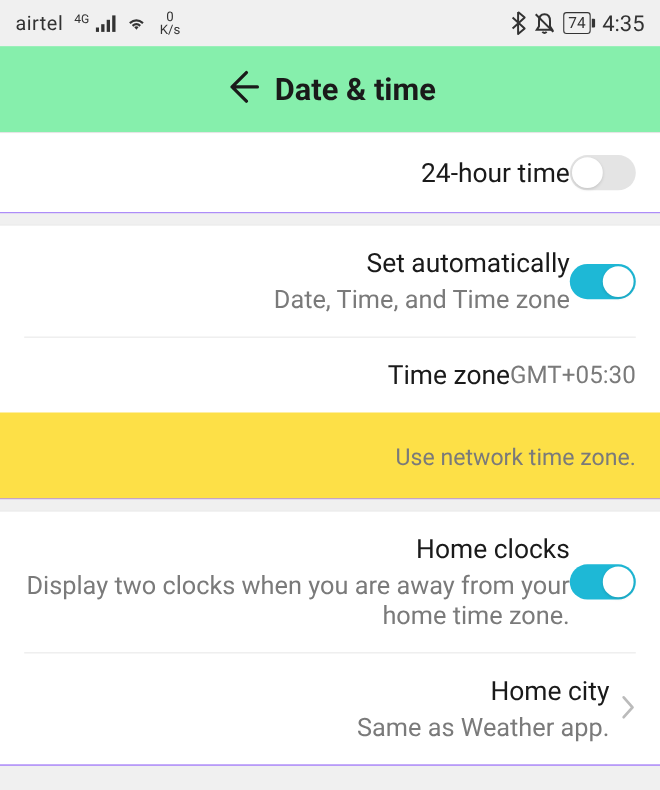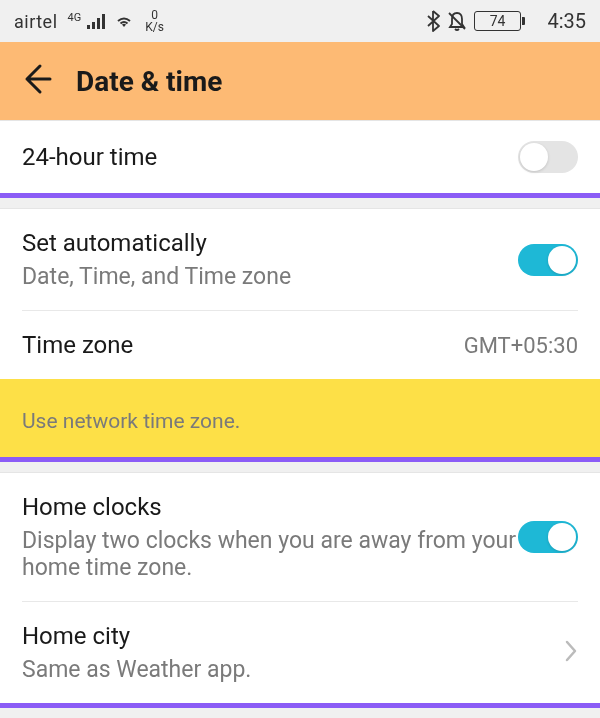--- a/index.html
+++ b/index.html
@@ -4,27 +4,27 @@
 <style>
   * { margin: 0; padding: 0; box-sizing: border-box; }
   html, body { width: 600px; height: 718px; font-family: -apple-system, "Segoe UI", Roboto, Arial, sans-serif; background: #f0f0f0; color: #1a1a1a; }
   .statusbar { height: 42px; background: #f0f0f0; display: flex; align-items: center; justify-content: space-between; padding: 0 14px; font-size: 17px; color: #333; gap: 32px; }
   .sb-left { display: flex; align-items: center; gap: 6px; }
   .sb-right { display: flex; align-items: center; gap: 6px; }
   .carrier { font-size: 18px; letter-spacing: 0.5px; }
   .net-tag { font-size: 11px; line-height: 11px; display: inline-block; margin-left: 4px; transform: translateY(-4px); }
   .speed { display: flex; flex-direction: column; align-items: center; font-size: 12px; line-height: 12px; margin-left: 4px; }
   .battery { display: inline-flex; align-items: center; }
-  .battery-box { border: 1.5px solid #333; border-radius: 3px; padding: 0 15px; font-size: 14px; line-height: 18px; }
+  .battery-box { border: 1.5px solid #333; border-radius: 3px; padding: 0 4px; font-size: 14px; line-height: 18px; }
   .battery-tip { width: 3px; height: 8px; background: #333; margin-left: 1px; border-radius: 0 1px 1px 0; }
-  .clock { font-size: 20px; margin-left: 16px; }
-  .header { height: 78px; background: #fdba74; display: flex; align-items: center; padding: 0 20px; gap: 22px; }
+  .clock { font-size: 20px; margin-left: 0; }
+  .header { height: 78px; background: #86efac; display: flex; align-items: center; padding: 0 20px; gap: 12px; justify-content: center; }
   .back-icon svg { width: 34px; height: 34px; }
   .title { font-size: 28px; font-weight: 700; }
-  .section { background: #fff; border-top: 1px solid #e5e5e5; border-bottom: 5px solid #8b5cf6; }
+  .section { background: #fff; border-top: 1px solid #e5e5e5; border-bottom: 1px solid #8b5cf6; text-align: right; }
   .gap { height: 10px; background: #f0f0f0; }
   .row { display: flex; align-items: center; padding: 20px 22px; }
   .row-main { flex: 1; }
   .row-label { font-size: 24px; color: #1a1a1a; }
   .row-sub { font-size: 23px; color: #7a7a7a; margin-top: 6px; }
   .row-value { font-size: 22px; color: #7a7a7a; }
   .divider { height: 1px; background: #e8e8e8; margin: 0 22px; }
   .note { font-size: 21px; color: #7a7a7a; padding: 30px 22px 24px; background: #fde047; }
   .toggle { position: relative; width: 60px; height: 32px; border-radius: 16px; }
   .toggle .track { position: absolute; inset: 0; border-radius: 16px; }

